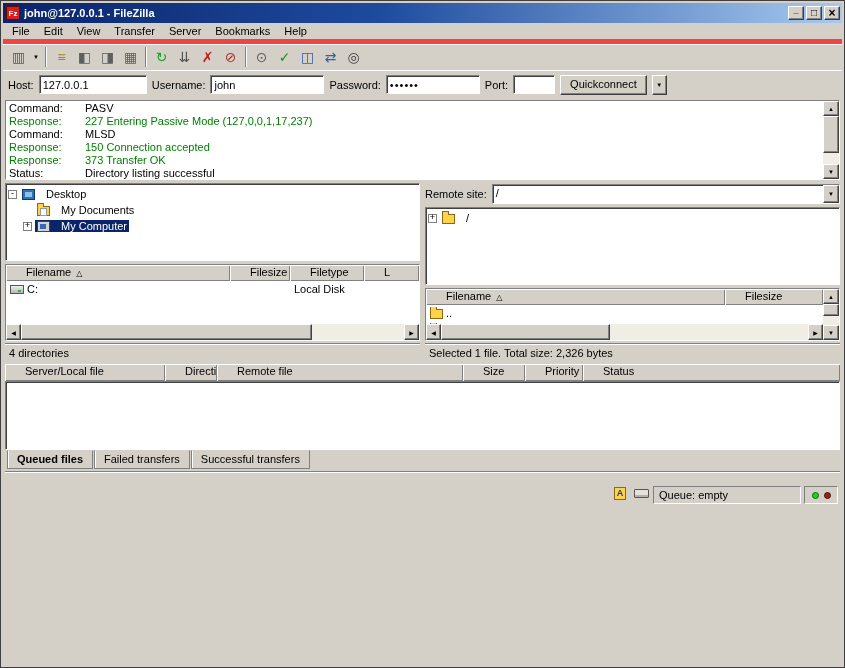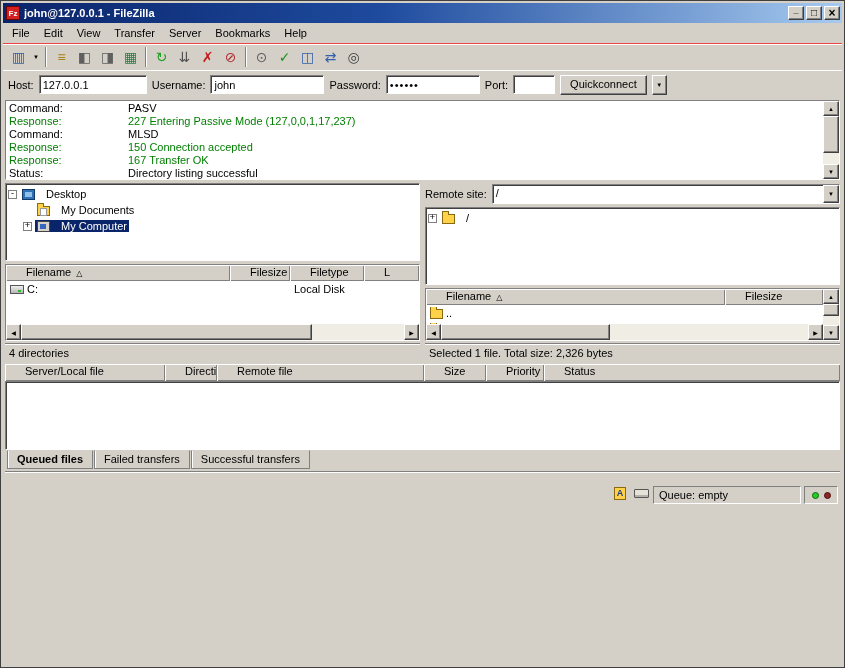--- a/index.html
+++ b/index.html
@@ -23,21 +23,21 @@
   .app-icon::before { content:"Fz"; }
   .title-text { flex:1; color:#fff; font-weight:bold; white-space:nowrap; overflow:hidden; }
   .tb-btn { width:16px; height:14px; margin-left:2px; display:flex; align-items:center; justify-content:center;
             font-size:9px; line-height:1; color:#000; }
   .tb-btn.min::before { content:"_"; margin-top:-5px; font-weight:bold; }
   .tb-btn.max::before { content:"□"; font-size:10px; }
   .tb-btn.close::before { content:"×"; font-size:12px; font-weight:bold; }
 
   
   .menubar { height:21px; flex:none; display:flex; align-items:center; padding:0 2px;
-             border-bottom:1px solid #ef4444; box-shadow:0 1px 0 #fff; }
+             border-bottom:5px solid #ef4444; box-shadow:0 1px 0 #fff; }
   .menu-item { padding:3px 7px; }
   .toolbar { height:26px; flex:none; display:flex; align-items:center; padding:0 4px; }
   .tool-btn { width:23px; height:22px; display:flex; align-items:center; justify-content:center;
               font-size:14px; line-height:1; }
   .tool-drop { width:12px; height:22px; display:flex; align-items:center; justify-content:center; }
   .tool-drop::before { content:"▼"; font-size:6px; }
   .tool-sep { width:2px; height:20px; margin:0 3px; border-left:1px solid #808080; border-right:1px solid #fff; }
 
   
   .quickbar { height:28px; flex:none; display:flex; align-items:center; gap:5px; padding:0 5px;
@@ -47,21 +47,21 @@
               background:#fff; }
   .qc-input.host { width:108px; } .qc-input.user { width:114px; }
   .qc-input.pass { width:94px; letter-spacing:1px; } .qc-input.port { width:42px; }
   .qc-btn { height:20px; padding:1px 9px 2px; font:11px "Liberation Sans","DejaVu Sans",sans-serif; }
   .qc-drop { width:15px; height:20px; display:flex; align-items:center; justify-content:center; }
   .qc-drop::before { content:"▼"; font-size:6px; }
 
   
   .logwrap { height:80px; flex:none; margin:2px 2px 0; display:flex; }
   .log { flex:1; padding:1px 3px; overflow:hidden; background:#fff; }
-  .log-line { display:flex; line-height:13px; white-space:nowrap;gap:43px; }
+  .log-line { display:flex; line-height:13px; white-space:nowrap; }
   .log-prefix { width:76px; flex:none; }
   .log-line.response { color:#007f00; }
 
   
   .vscroll { width:16px; flex:none; display:flex; flex-direction:column; background:#f0eee4; }
   .hscroll { height:16px; flex:none; display:flex; background:#f0eee4; }
   .sb-btn { width:16px; height:15px; flex:none; display:flex; align-items:center; justify-content:center; }
   .hscroll .sb-btn { width:15px; height:16px; }
   .sb-btn::before { font-size:6px; color:#000; }
   .sb-up::before { content:"▲"; } .sb-down::before { content:"▼"; }
@@ -224,21 +224,21 @@
         <div class="log-line command">
           <span class="log-prefix">Command:</span>
           <span class="log-msg">MLSD</span>
         </div>
         <div class="log-line response">
           <span class="log-prefix">Response:</span>
           <span class="log-msg">150 Connection accepted</span>
         </div>
         <div class="log-line response">
           <span class="log-prefix">Response:</span>
-          <span class="log-msg">167 Transfer OK</span>
+          <span class="log-msg">373 Transfer OK</span>
         </div>
         <div class="log-line status">
           <span class="log-prefix">Status:</span>
           <span class="log-msg">Directory listing successful</span>
         </div>
       </div>
     <div class="vscroll">
       <span class="sb-btn raised sb-up"></span>
       <span class="sb-track">
           <span class="sb-thumb" style="top:0;height:78%;"></span>
@@ -362,21 +362,21 @@
         </div>
       </div>
       <div class="pane-status">Selected 1 file. Total size: 2,326 bytes</div>
     </div>
   </div>
 
   <div class="queue">
     <div class="queue-header">
         <span class="hcell" style="width: 160px;">Server/Local file</span>
         <span class="hcell" style="width: 52px;">Directi...</span>
-        <span class="hcell" style="width: 207px;">Remote file</span>
+        <span class="hcell" style="width: 246px;">Remote file</span>
         <span class="hcell right" style="width: 62px;">Size</span>
         <span class="hcell" style="width: 58px;">Priority</span>
         <span class="hcell grow">Status</span>
       </div>
     <div class="queue-body sunken"></div>
   </div>
 
   <div class="tabs">
       <span class="tab active">Queued files</span>
       <span class="tab">Failed transfers</span>

